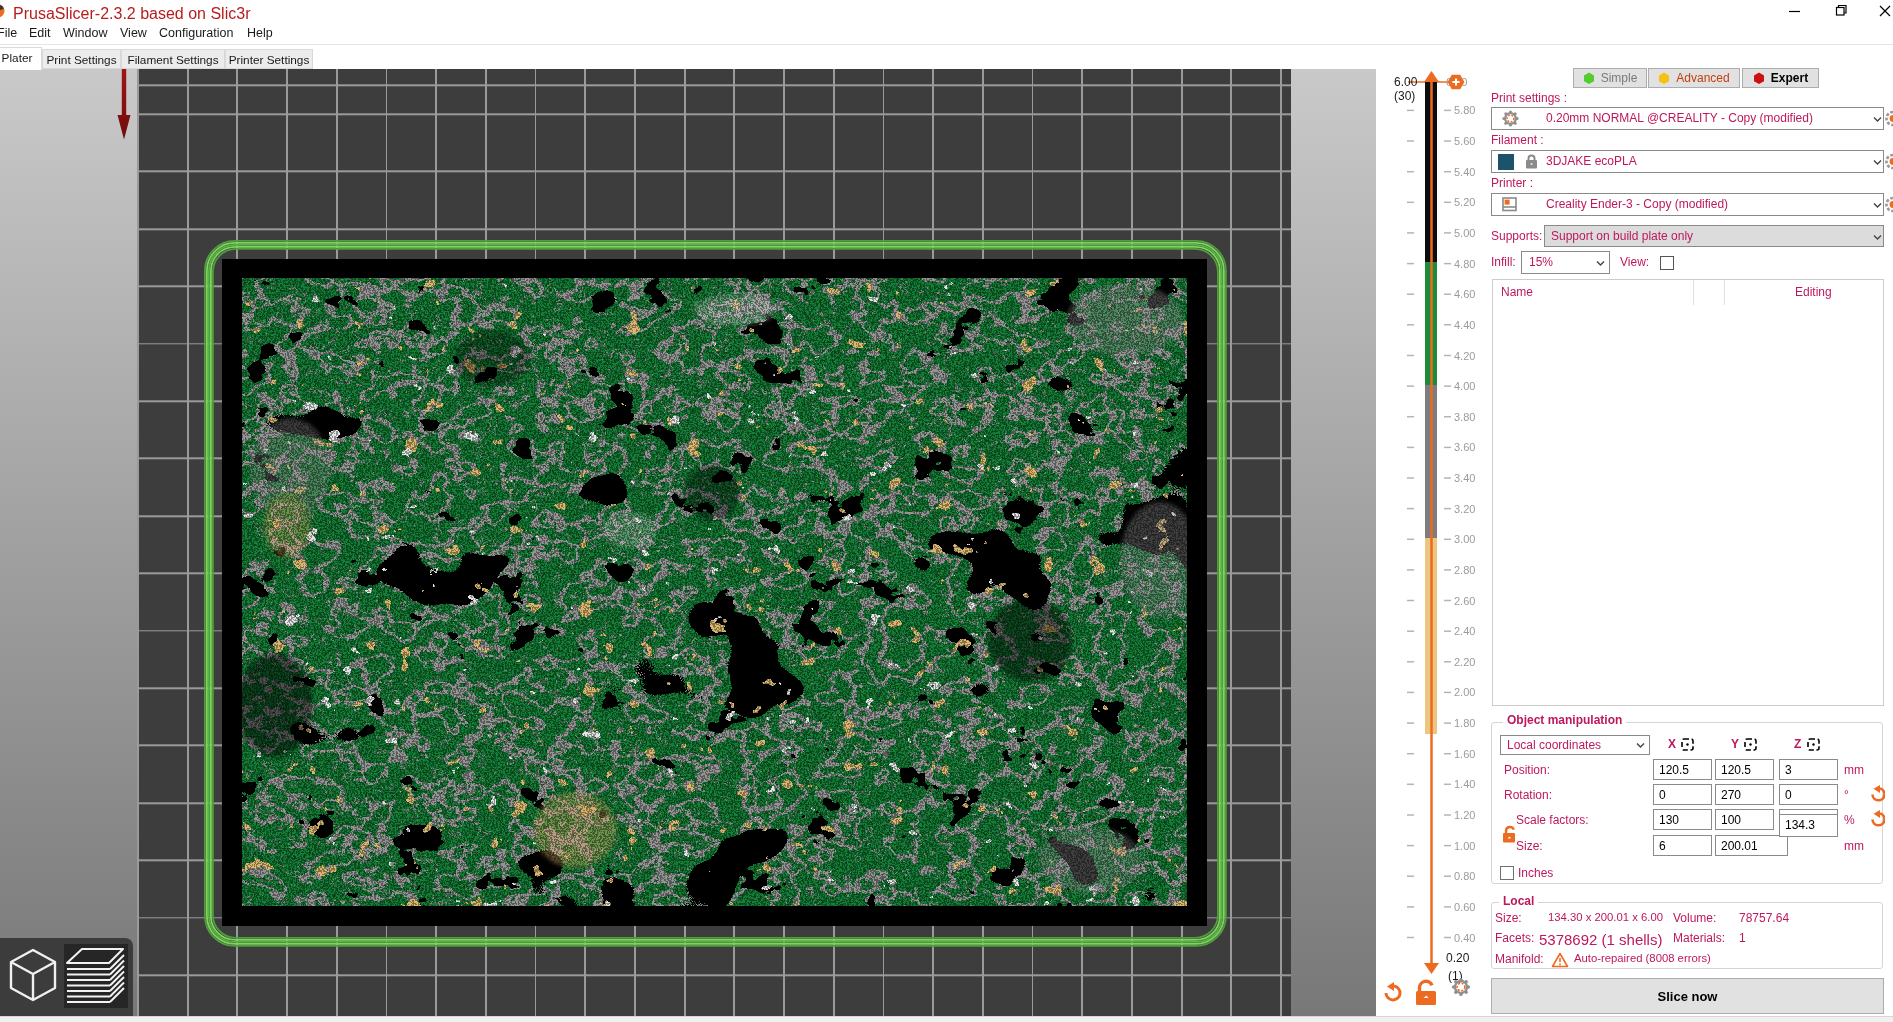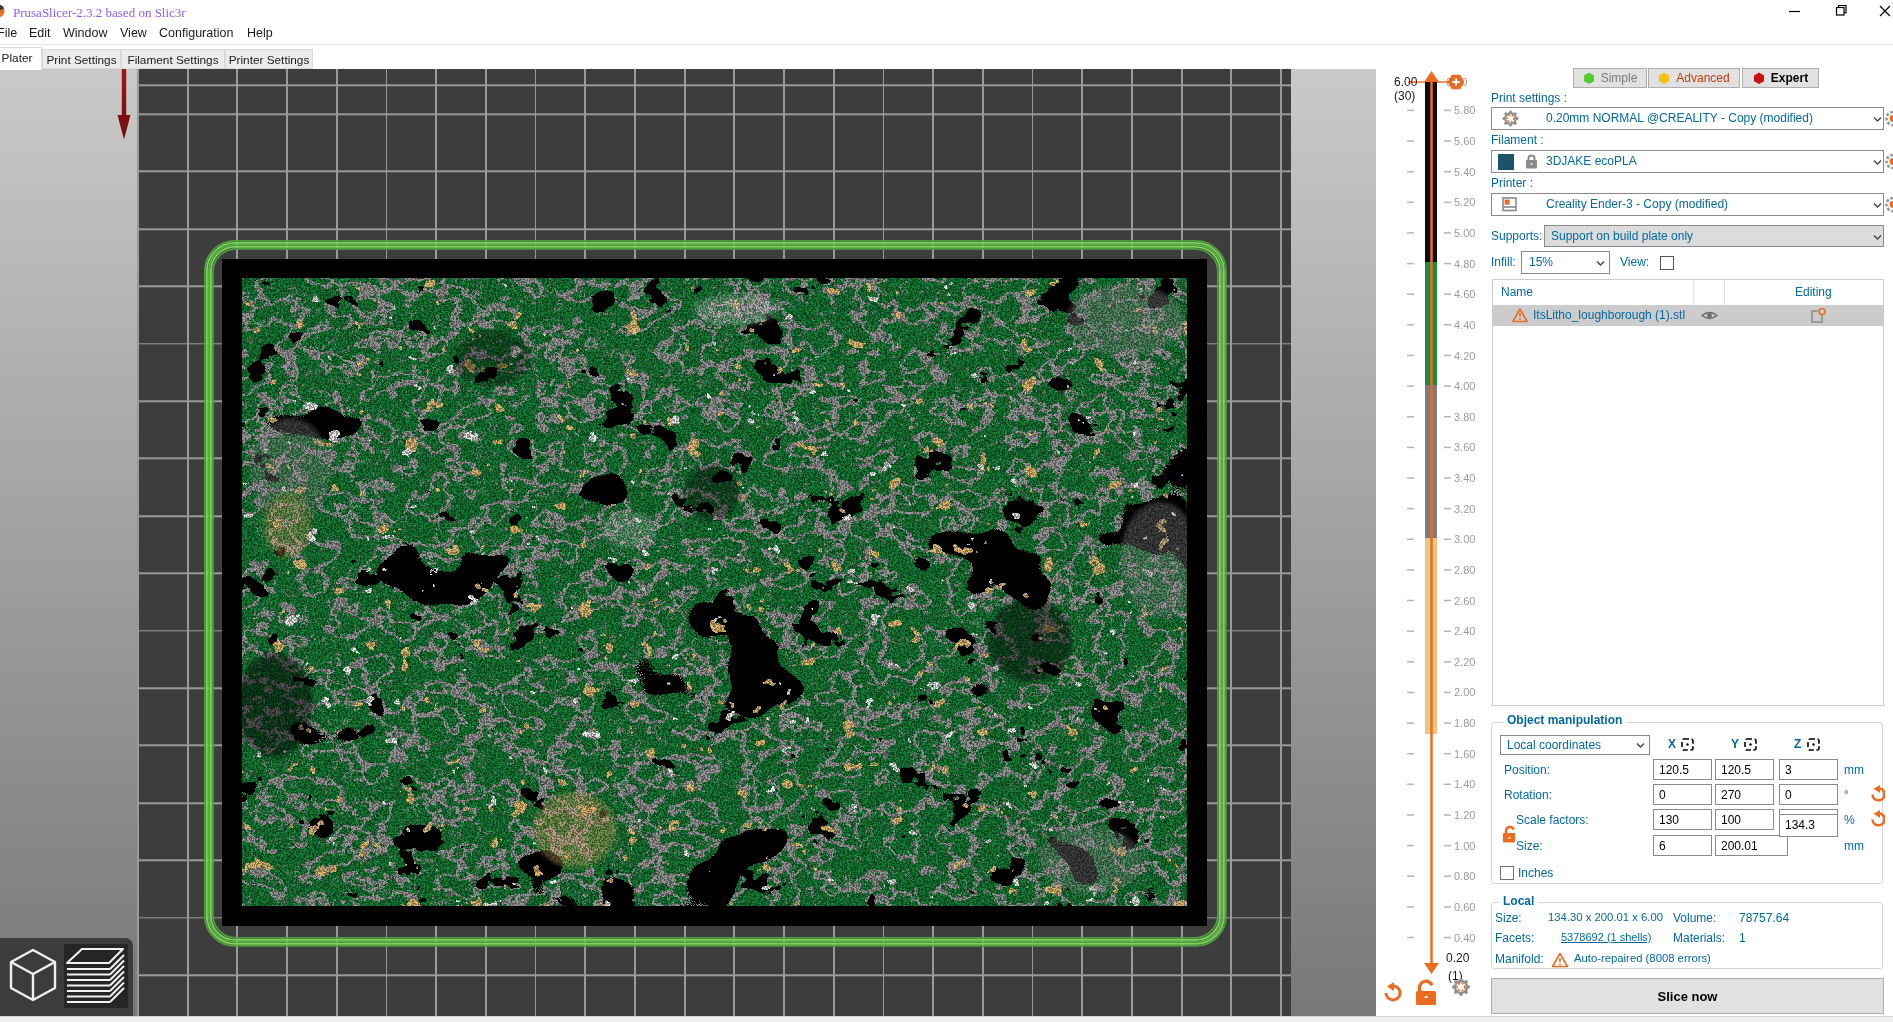--- a/index.html
+++ b/index.html
@@ -1,35 +1,35 @@
 <!DOCTYPE html>
 <html><head>
 <meta charset="utf-8">
 <style>
 html,body{margin:0;padding:0;width:1893px;height:1022px;overflow:hidden;background:#fff;
 font-family:"Liberation Sans",sans-serif;-webkit-font-smoothing:antialiased;}
 .abs{position:absolute;}
 #titlebar{position:absolute;left:0;top:0;width:1893px;height:22px;background:#fff;}
-#title{position:absolute;left:13px;top:5px;font-size:13px;color:#8b5cf6;font-family:Liberation Serif, serif;}
+#title{position:absolute;left:13px;top:5px;font-size:16px;color:#b91c1c;}
 #menubar{position:absolute;left:0;top:22px;width:1893px;height:22px;background:#fff;border-bottom:1px solid #e5e5e5;}
 .menu{position:absolute;top:4px;font-size:12.5px;color:#1a1a1a;}
 #tabbar{position:absolute;left:0;top:45px;width:1893px;height:24px;background:#fff;border-bottom:1px solid #d9d9d9;}
 .tab{position:absolute;box-sizing:border-box;background:#ececec;border:1px solid #d9d9d9;height:20px;top:4px;
 font-size:11.8px;color:#1a1a1a;text-align:center;padding-top:3px;}
 .tab.sel{background:#fff;height:23px;top:2px;border-bottom:none;z-index:3;}
 #viewport{position:absolute;left:0;top:69px;width:1376px;height:947px;overflow:hidden;
 background:linear-gradient(#c9c9c9,#787878);}
 #bed{position:absolute;left:137px;top:0;width:1154px;height:947px;background-color:#3d3d3d;
 background-image:repeating-linear-gradient(to right,#9a9a9a 0,#9a9a9a 1.8px,transparent 1.8px,transparent 49.7px),
 repeating-linear-gradient(to bottom,#9a9a9a 0,#9a9a9a 1.8px,transparent 1.8px,transparent 57.4px);
 background-position:0 0, 0 44.3px;}
 #sliderzone{position:absolute;left:1376px;top:69px;width:113px;height:947px;background:#fff;}
 #panel{position:absolute;left:1489px;top:69px;width:404px;height:947px;background:#fff;font-size:12px;color:#000;}
 #statusbar{position:absolute;left:0;top:1016px;width:1893px;height:6px;background:#f0f0f0;border-top:1px solid #d7d7d7;}
-.lbl{position:absolute;font-size:12px;color:#0369a1;}
+.lbl{position:absolute;font-size:12px;color:#be185d;}
 .combo{position:absolute;box-sizing:border-box;background:#fff;border:1px solid #8a8a8a;font-size:12px;}
 .btn3{position:absolute;box-sizing:border-box;background:#e1e1e1;border:1px solid #adadad;font-size:12px;
 display:flex;align-items:center;justify-content:center;gap:6px;}
 .chev{position:absolute;width:9px;height:9px;}
 </style>
 </head>
 <body>
 
 <div id="titlebar">
 
@@ -485,35 +485,20 @@
  <div class="lbl" style="left:131px;top:186px;">View:</div>
  <div class="abs" style="left:171px;top:187px;width:14px;height:14px;border:1.4px solid #555;background:#fff;box-sizing:border-box;"></div>
 
  <div class="abs" style="left:3px;top:210px;width:392px;height:427px;border:1px solid #cccccc;box-sizing:border-box;background:#fff;">
 
    <div class="abs" style="left:200px;top:0;width:1px;height:25px;background:#e0e0e0;"></div>
    <div class="abs" style="left:231px;top:0;width:1px;height:25px;background:#e0e0e0;"></div>
    <div class="lbl" style="left:8px;top:5px;">Name</div>
    <div class="lbl" style="left:302px;top:5px;">Editing</div>
 
-   <div class="abs" style="left:0;top:25px;width:390px;height:21px;background:#cccccc;">
-     <svg class="abs" style="left:19px;top:3px" width="16" height="15">
-       <path d="M8 1 L15 13.5 H1 Z" fill="none" stroke="#ed6b21" stroke-width="1.6" stroke-linejoin="round"></path>
-       <path d="M8 5 v4 M8 10.5 v1.5" stroke="#ed6b21" stroke-width="1.6"></path>
-     </svg>
-     <div class="lbl" style="left:40px;top:3px;">ItsLitho_loughborough (1).stl</div>
-     <svg class="abs" style="left:208px;top:4px" width="17" height="13">
-       <path d="M1 6.5 Q8.5 0.5 16 6.5 Q8.5 12.5 1 6.5 Z" fill="none" stroke="#6a6a6a" stroke-width="1.5"></path>
-       <circle cx="8.5" cy="6.5" r="2.4" fill="#6a6a6a"></circle>
-     </svg>
-     <svg class="abs" style="left:317px;top:3px" width="17" height="16">
-       <path d="M12 6 V14 H2 V3 H8" fill="none" stroke="#8a8a8a" stroke-width="1.5"></path>
-       <circle cx="12" cy="3.5" r="3" fill="none" stroke="#ed6b21" stroke-width="1.6"></circle>
-     </svg>
-   </div>
  </div>
 
  <div class="abs" style="left:2px;top:653px;width:392px;height:162px;border:1px solid #d5d5d5;border-radius:3px;box-sizing:border-box;"></div>
  <div class="lbl" style="left:14px;top:644px;background:#fff;padding:0 4px;font-weight:bold;">Object manipulation</div>
 
  <div class="combo" style="left:11px;top:666px;width:150px;height:20px;"></div>
  <div class="lbl" style="left:18px;top:669px;">Local coordinates</div>
  <svg class="chev" style="left:147px;top:672px">
       <path d="M1 2.5 L4.5 6 L8 2.5" stroke="#444" stroke-width="1.4" fill="none"></path>
     </svg>
@@ -599,21 +584,21 @@
  <div class="abs" style="left:11px;top:797px;width:14px;height:14px;border:1px solid #707070;background:#fff;box-sizing:border-box;"></div>
  <div class="lbl" style="left:29px;top:797px;">Inches</div>
 
  <div class="abs" style="left:2px;top:833px;width:392px;height:67px;border:1px solid #d5d5d5;border-radius:3px;box-sizing:border-box;"></div>
  <div class="lbl" style="left:10px;top:825px;background:#fff;padding:0 4px;font-weight:bold;">Local</div>
  <div class="lbl" style="left:6px;top:842px;">Size:</div>
  <div class="lbl" style="left:59px;top:842px;font-size:11.3px;">134.30 x 200.01 x 6.00</div>
  <div class="lbl" style="left:184px;top:842px;">Volume:</div>
  <div class="lbl" style="left:250px;top:842px;">78757.64</div>
  <div class="lbl" style="left:6px;top:862px;">Facets:</div>
- <div class="lbl" style="left:72px;top:862px;font-size:11px;text-decoration:underline;">5378692 (1 shells)</div>
+ <div class="lbl" style="left:50px;top:862px;font-size:15px;">5378692 (1 shells)</div>
  <div class="lbl" style="left:184px;top:862px;">Materials:</div>
  <div class="lbl" style="left:250px;top:862px;">1</div>
  <div class="lbl" style="left:6px;top:883px;">Manifold:</div>
  <svg class="abs" style="left:62px;top:883px" width="18" height="16">
    <path d="M9 1.5 L16.5 14.5 H1.5 Z" fill="none" stroke="#ed6b21" stroke-width="1.6" stroke-linejoin="round"></path>
    <path d="M9 6 v4 M9 11.5 v1.8" stroke="#ed6b21" stroke-width="1.6"></path>
  </svg>
  <div class="lbl" style="left:85px;top:883px;font-size:11.3px;">Auto-repaired (8008 errors)</div>
 
  <div class="btn3" style="left:2px;top:909px;width:393px;height:36px;color:#000;font-weight:bold;font-size:13px;">Slice now</div>

